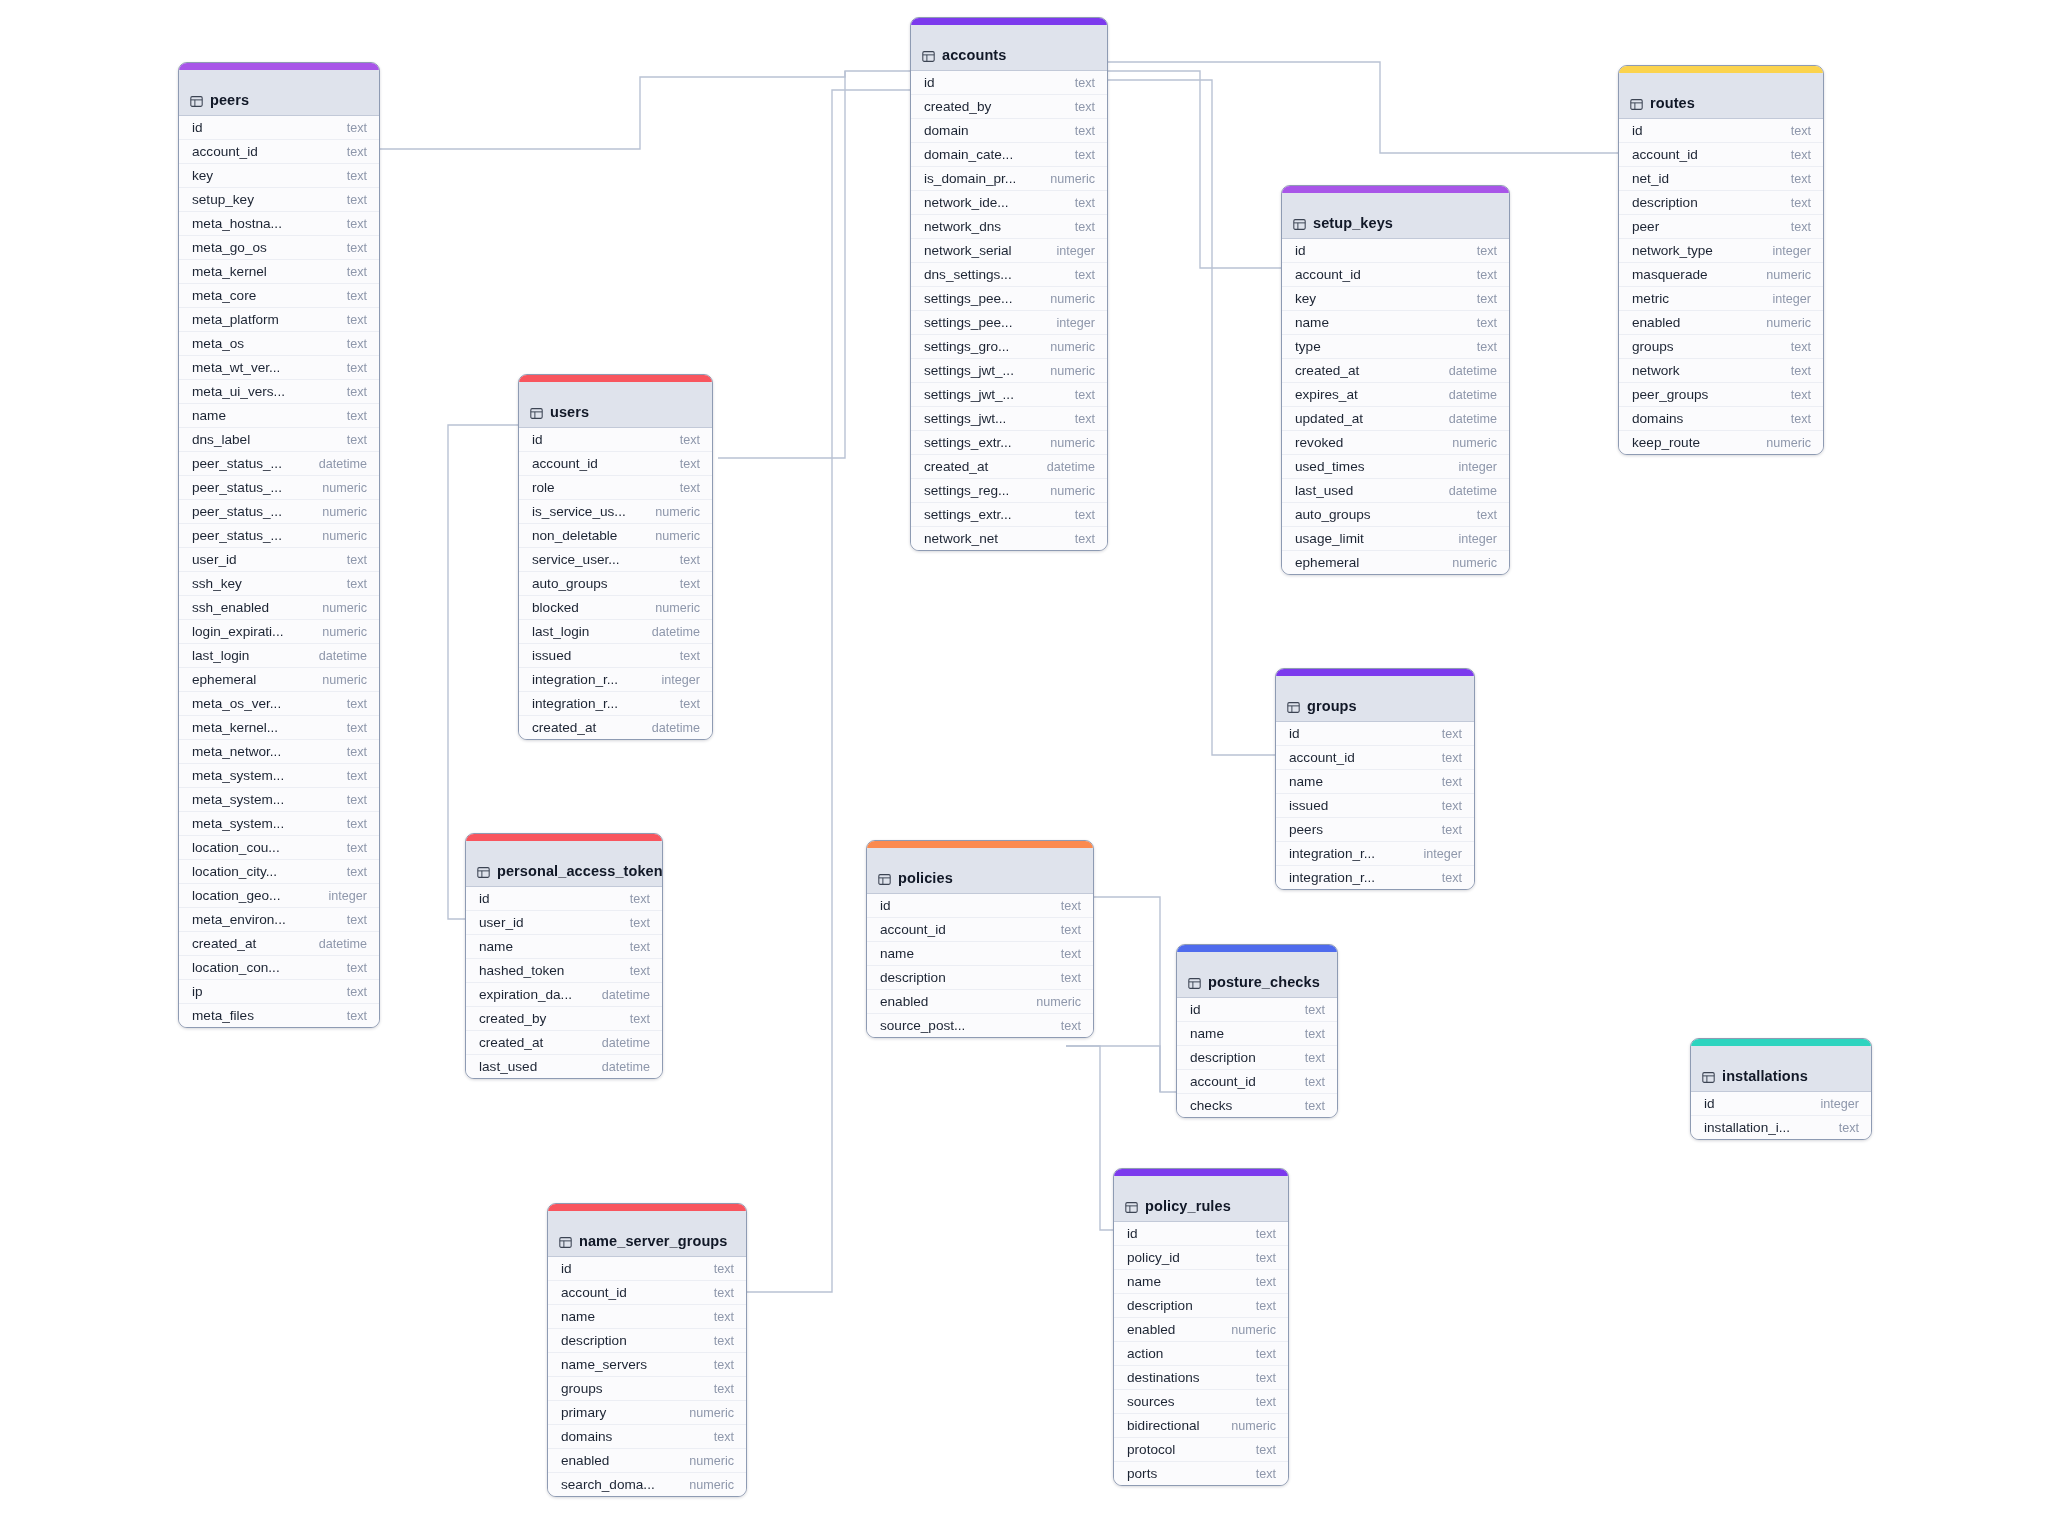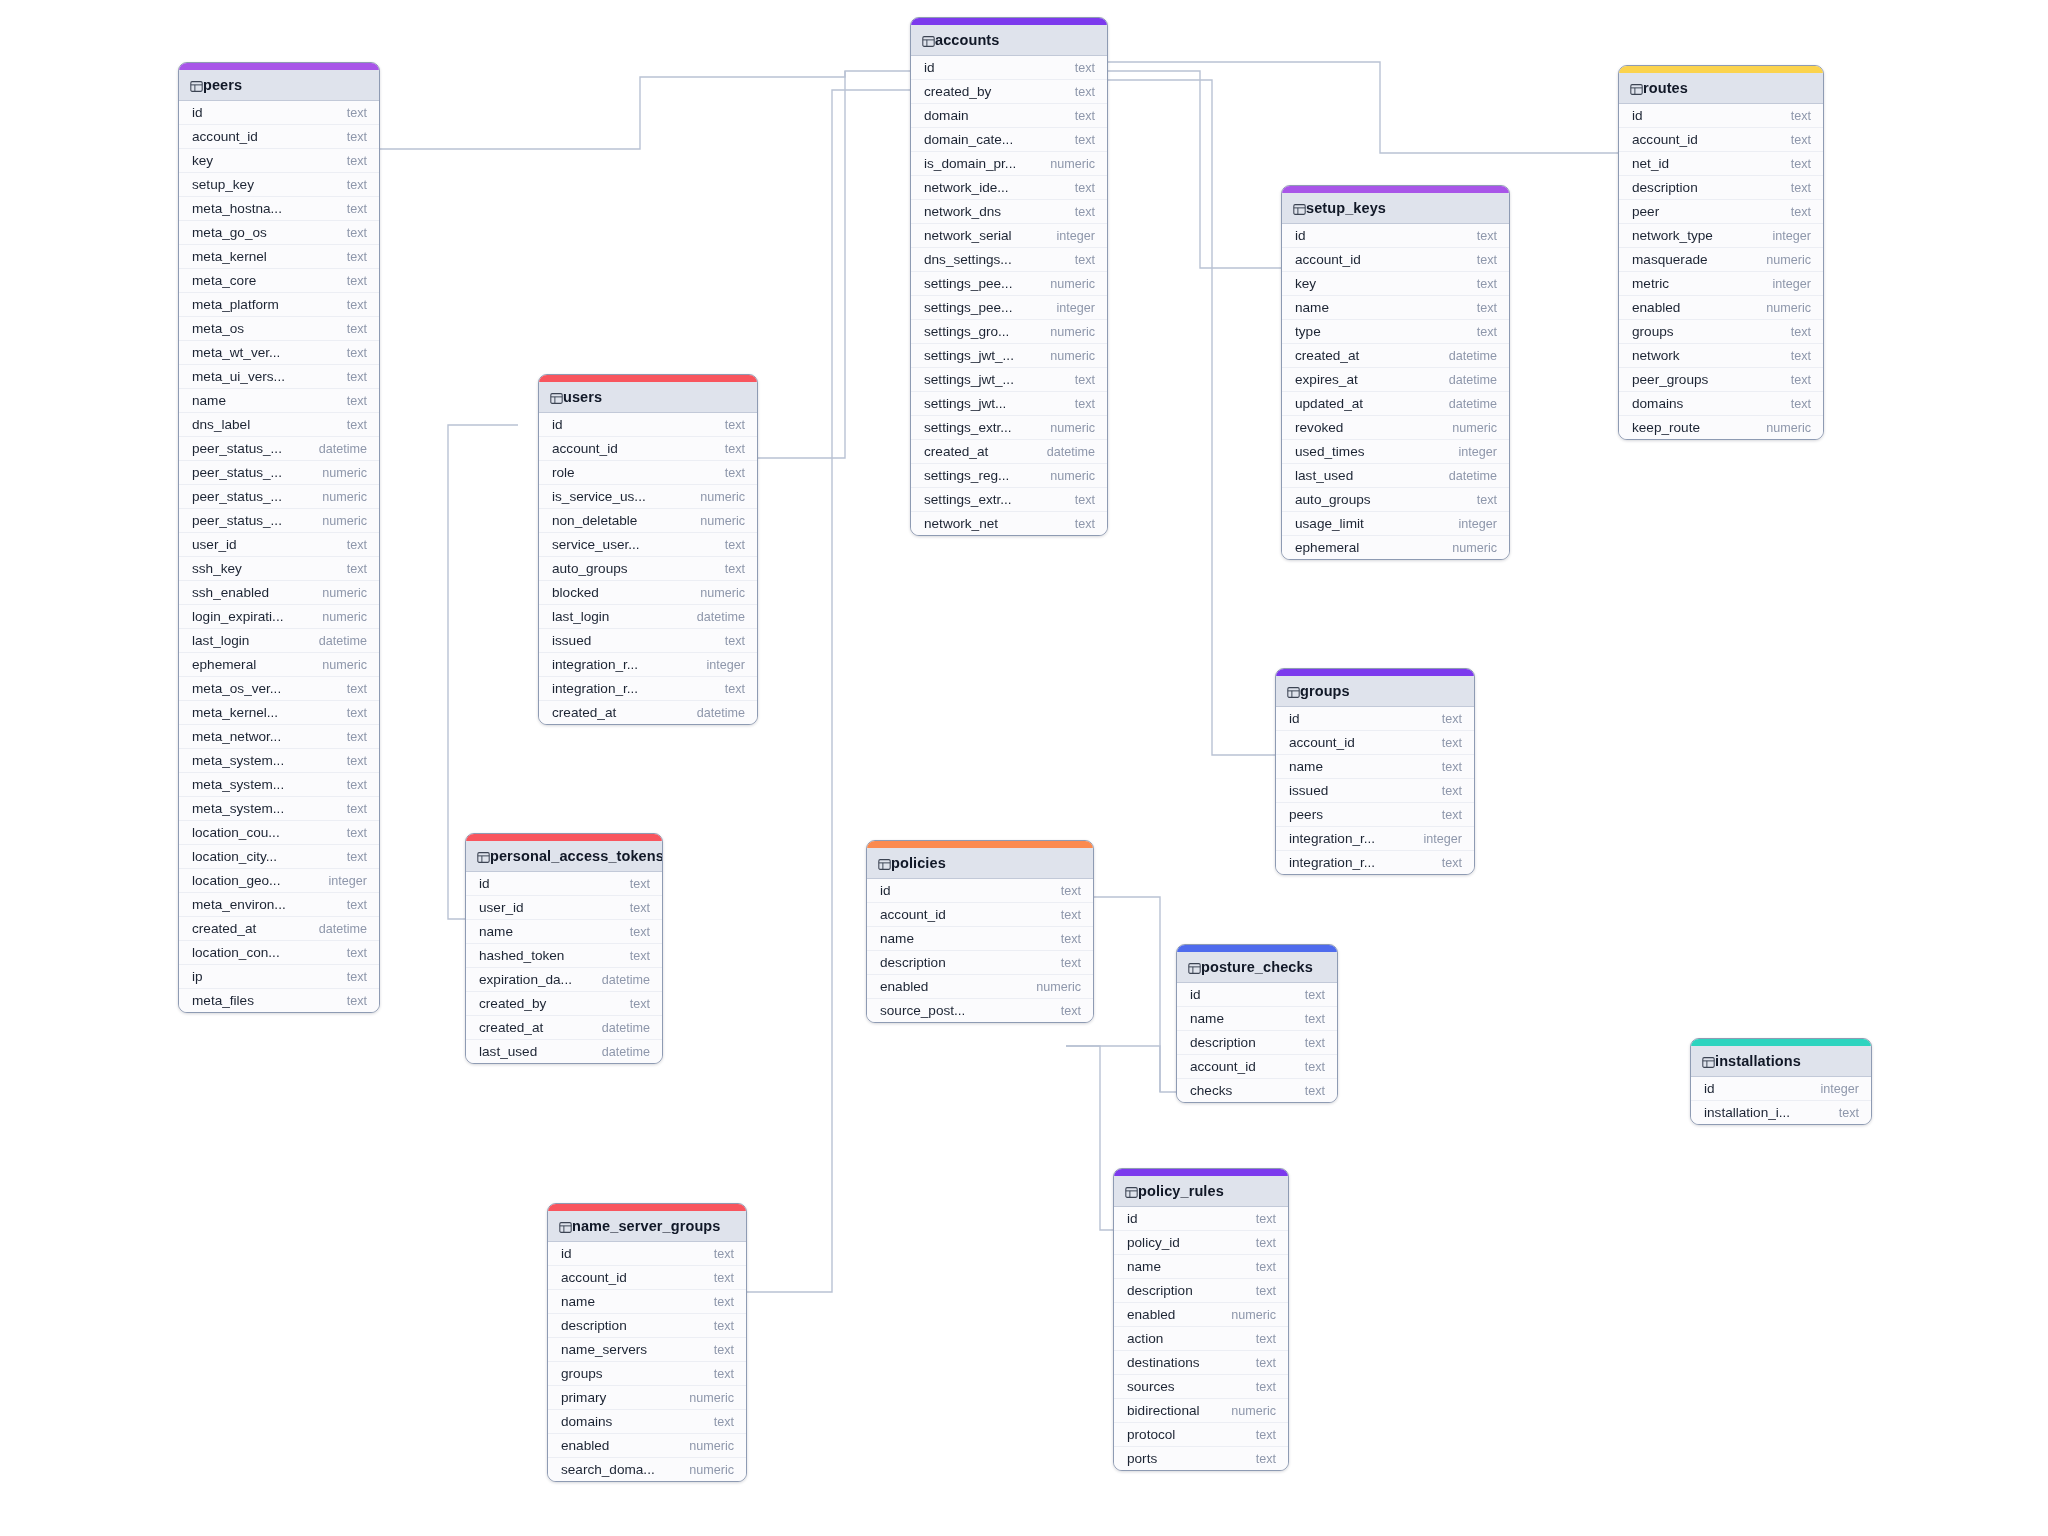--- a/index.html
+++ b/index.html
@@ -17,23 +17,23 @@
     position:absolute;
     background:#fbfbfd;
     border:1px solid #8e9bb3;
     border-radius:9px;
     box-shadow:0 1px 3px rgba(20,28,48,.18);
     overflow:hidden;
     box-sizing:border-box;
   }
   .accent-bar{height:7px;width:100%;display:block;}
   .table-head{
-    display:flex;align-items:center;
+    display:flex;align-items:center;gap:7px;
     background:#dfe3ec;
-    padding:7px 12px 7px 11px;
+    padding:22px 12px 7px 11px;
     border-bottom:1px solid #c2c9d8;
   }
   .table-head .tname{
     font-size:14.5px;font-weight:bold;color:#111827;
     letter-spacing:.1px;white-space:nowrap;
   }
   .tbl-icon{display:inline-block;width:13px;height:13px;flex:0 0 13px;}
   .field-row{
     display:flex;align-items:center;justify-content:space-between;
     padding:4px 12px 4px 13px;
@@ -230,21 +230,21 @@
       </div>
       <div class="field-row">
         <span class="fname">ip</span>
         <span class="ftype">text</span>
       </div>
       <div class="field-row">
         <span class="fname">meta_files</span>
         <span class="ftype">text</span>
       </div>
     </div>
-    <div class="table-node" style="left: 518px; top: 374px; width: 220px; margin-left: 20px;">
+    <div class="table-node" style="left: 518px; top: 374px; width: 195px;">
       <span class="accent-bar" style="background: rgb(248, 85, 94);"></span>
       <div class="table-head">
         <span class="tbl-icon"><svg viewBox="0 0 16 16" width="13" height="13" aria-hidden="true">
             <rect x="1" y="2" width="14" height="12" rx="1.6" fill="none" stroke="#3c4453" stroke-width="1.3"></rect>
             <line x1="1" y1="6" x2="15" y2="6" stroke="#3c4453" stroke-width="1.2"></line>
             <line x1="6" y1="6" x2="6" y2="14" stroke="#3c4453" stroke-width="1.2"></line>
           </svg></span>
         <span class="tname">users</span>
       </div>
       <div class="field-row">

